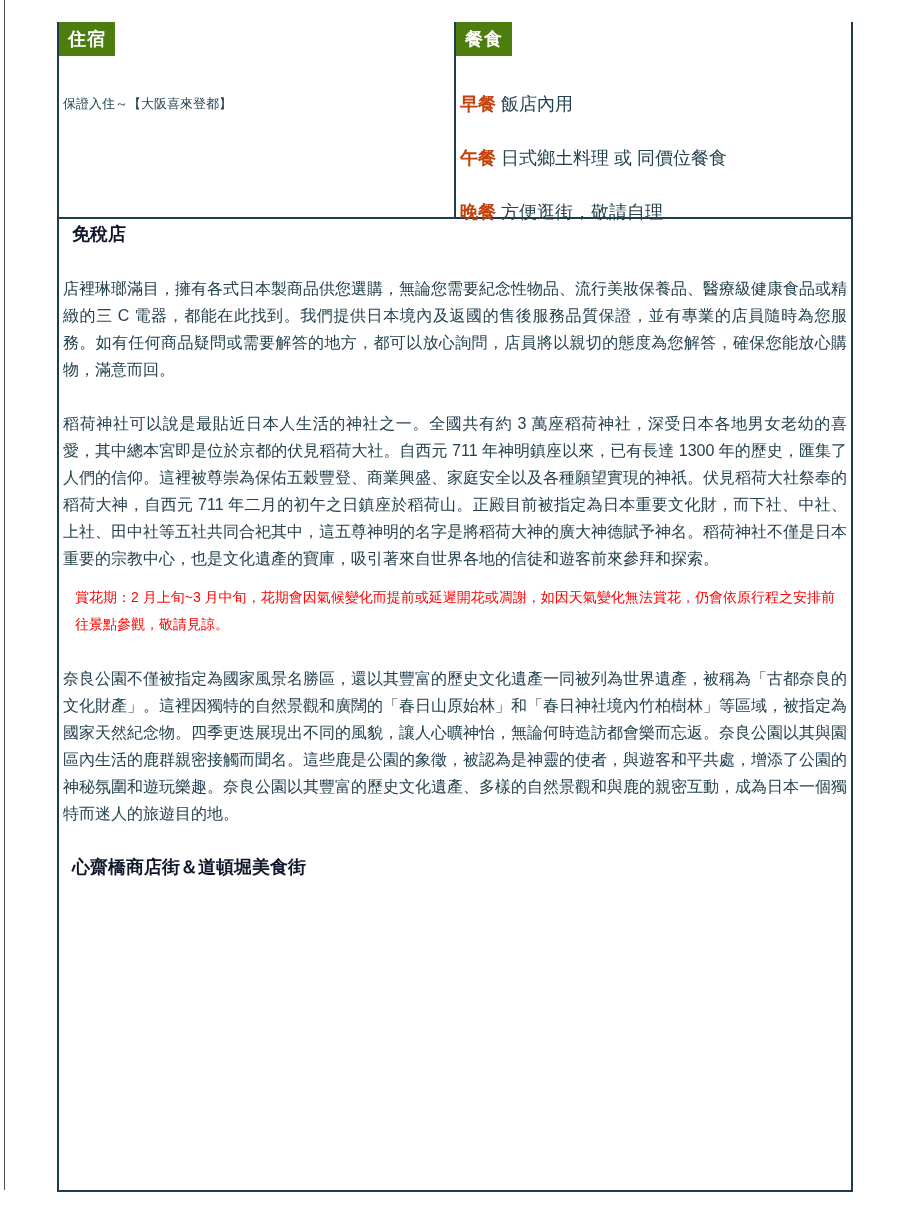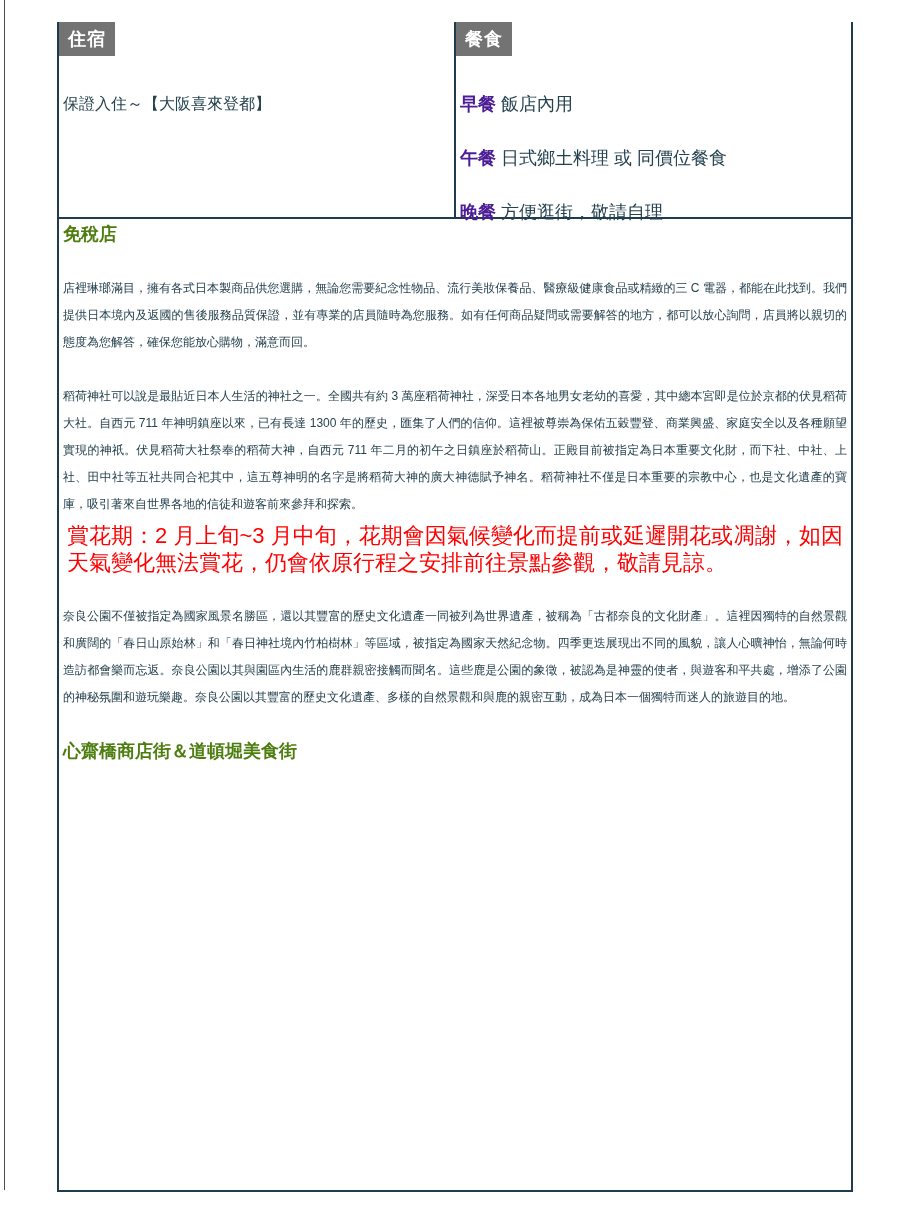--- a/index.html
+++ b/index.html
@@ -13,41 +13,41 @@
   }
   .itinerary{
     position:absolute;left:57px;top:22px;width:792px;
     border-left:2px solid #1f3b4d;border-right:2px solid #1f3b4d;border-bottom:2px solid #1f3b4d;
     background:#ffffff;
   }
   .row-top{display:flex;height:195px;border-bottom:2px solid #1f3b4d;}
   .cell{flex:1;min-width:0;position:relative;}
   .cell-hotel{border-right:2px solid #1f3b4d;}
   .badge{
-    display:inline-block;background:#737373;color:#ffffff;font-weight:bold;
+    display:inline-block;background:#4d7c0f;color:#ffffff;font-weight:bold;
     font-size:18px;line-height:24px;padding:5px 9px;letter-spacing:1px;
   }
   .hotel-text{
-    margin:38px 0 0;padding:0 4px;font-size:16px;line-height:20px;color:#25424f;
+    margin:38px 0 0;padding:0 4px;font-size:13px;line-height:20px;color:#25424f;
   }
   .meal-row{margin:34px 0 0;padding:0 4px;font-size:18px;line-height:20px;color:#25424f;height:20px;}
   .meal-row:nth-of-type(2){margin-top:38px;}
-  .meal-label{font-weight:bold;color:#4c1d95;}
+  .meal-label{font-weight:bold;color:#c2410c;}
   .row-content{
     height:969px;overflow:hidden;padding:2px 4px 0;color:#25424f;
   }
   .sec-title{
-    margin:27px 0 0;font-size:18px;line-height:27px;font-weight:bold;color:#4d7c0f;
+    margin:27px 9px 0;font-size:18px;line-height:27px;font-weight:bold;color:#0f172a;
   }
   .sec-title.first{margin-top:0;}
   .sec-body{
-    margin:27px 0 0;font-size:12px;line-height:27px;text-align:justify;
+    margin:27px 0 0;font-size:16px;line-height:27px;text-align:justify;
   }
   .sec-note{
-    margin:4px;font-size:22px;line-height:27px;color:#ff0000;text-align:justify;
+    margin:12px;font-size:14px;line-height:27px;color:#ff0000;text-align:justify;
   }
 </style>
 </head>
 <body>
 
 <div class="outer-left-line"></div>
 
 <div class="itinerary">
 
   <div class="row-top">

